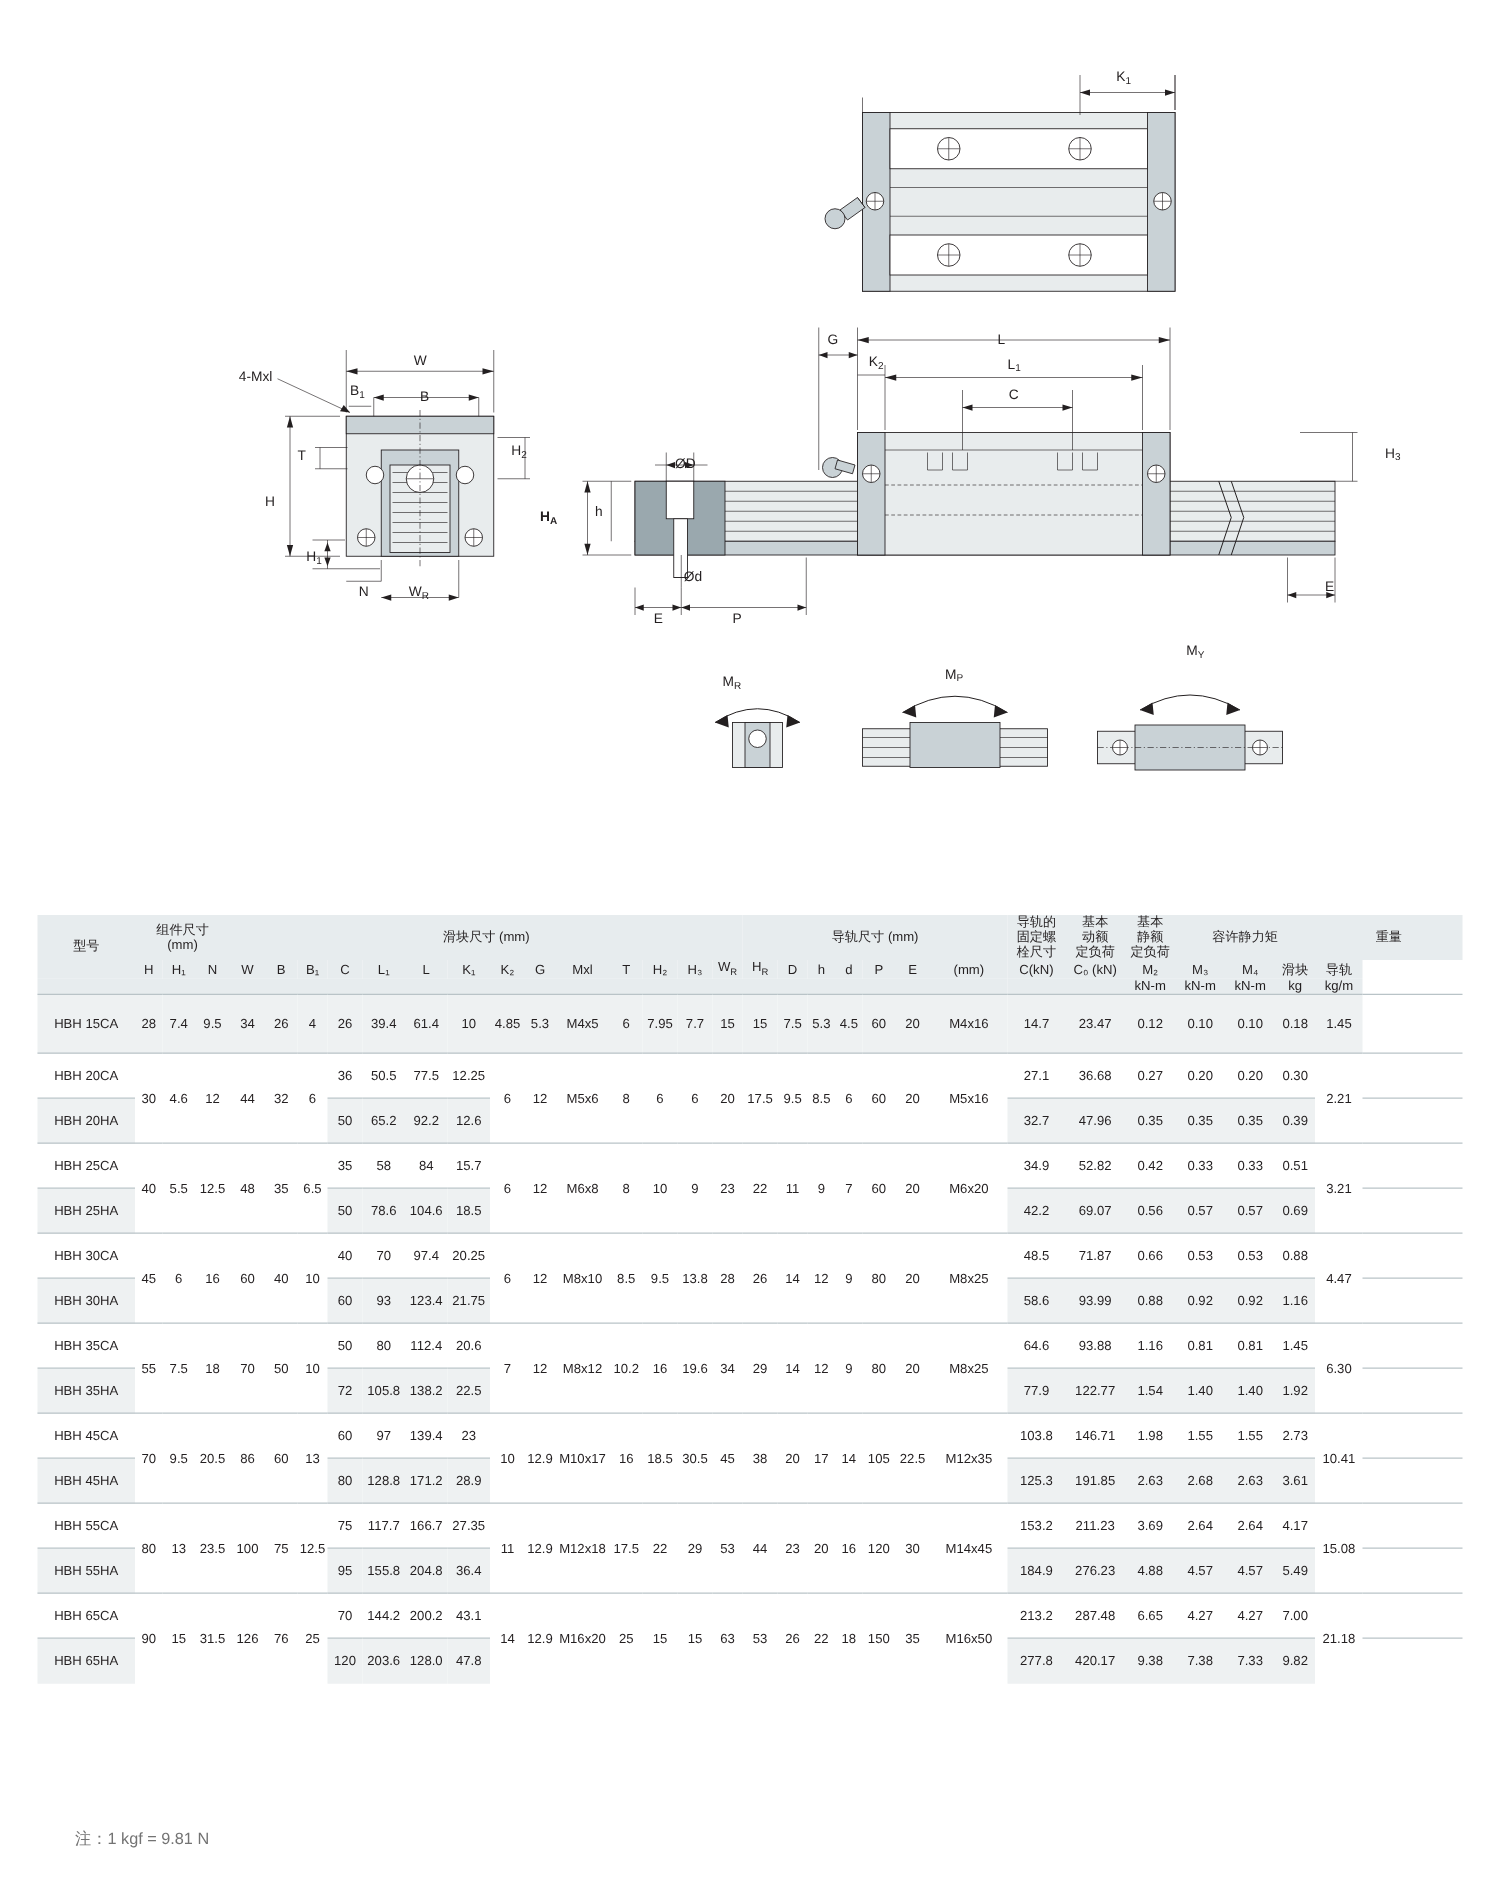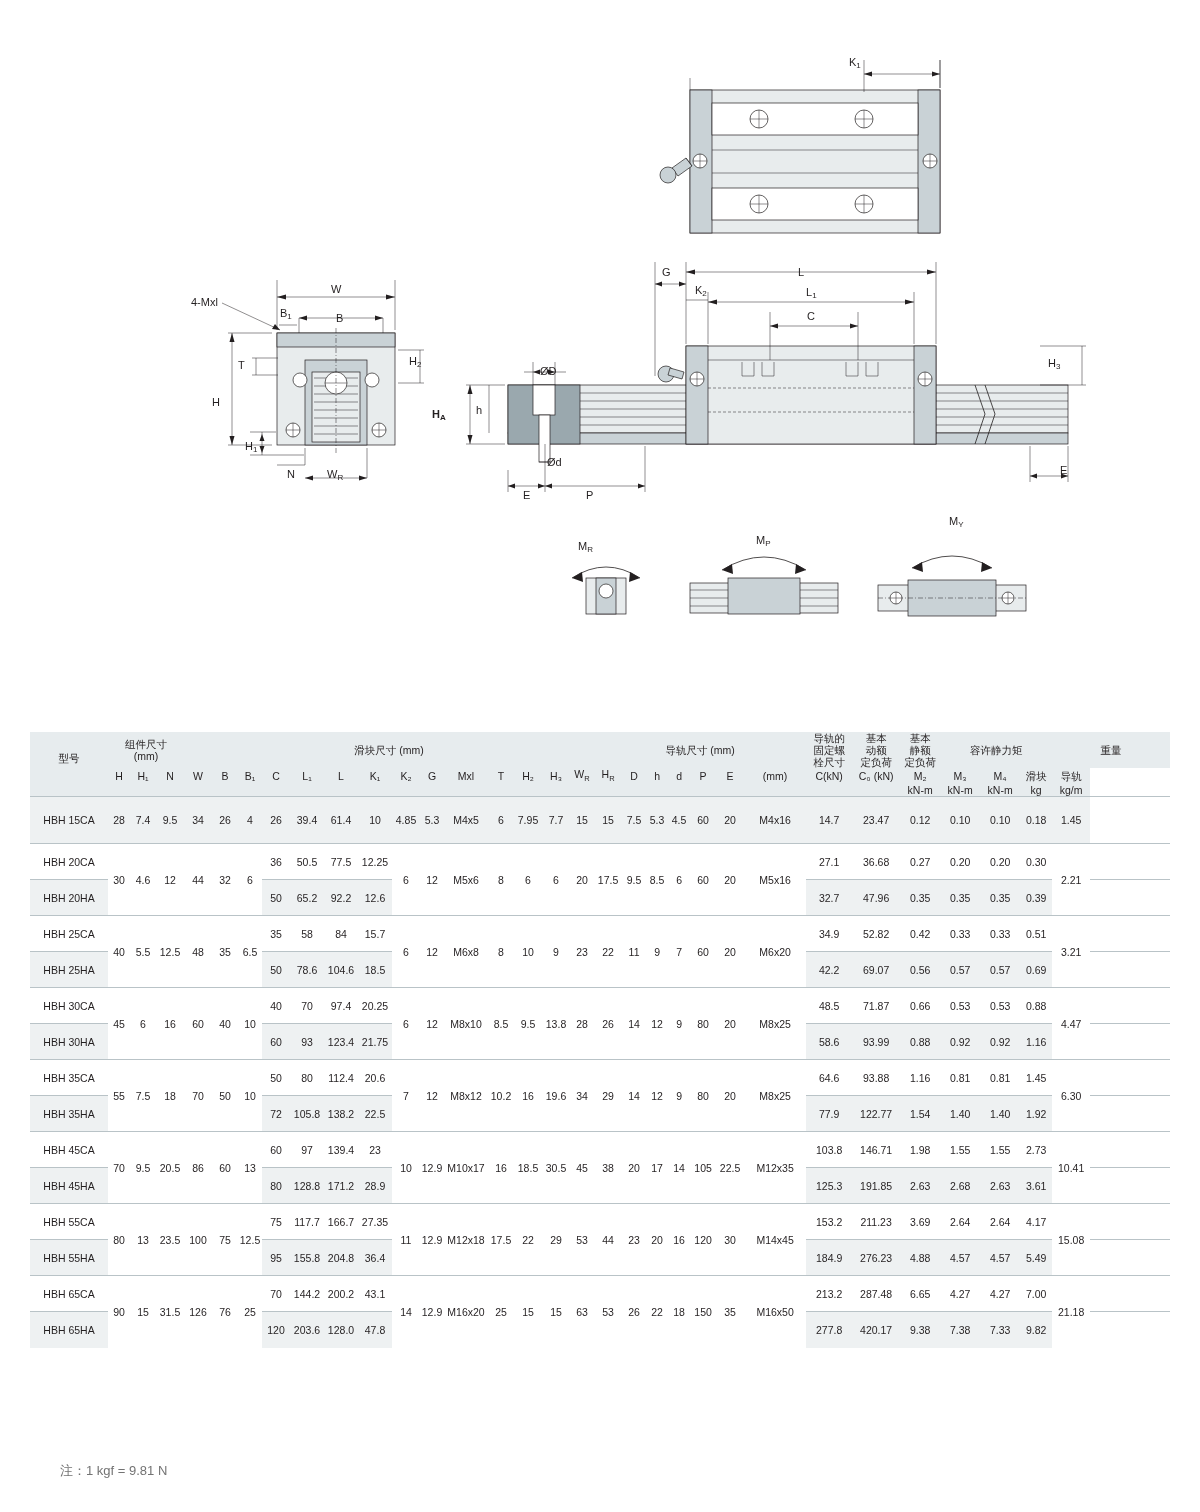--- a/index.html
+++ b/index.html
@@ -395,37 +395,37 @@
         <circle class="fl-w" cx="1008" cy="598" r="6"></circle>
         <line class="ln-thin" x1="1002" y1="598" x2="1014" y2="598"></line>
         <line class="ln-thin" x1="1008" y1="592" x2="1008" y2="604"></line>
       </g>
       <path class="ln" d="M912 568 q40 -24 80 0" stroke-width="1.4"></path>
       <path class="fl-blk" d="M912 568 l10 -6 l1 10 z"></path>
       <path class="fl-blk" d="M992 568 l-10 -6 l-1 10 z"></path>
     </g>
   </svg>
 
-  <div class="lbl" style="left:849px;top:56px;">K<sub>1</sub></div>
+  <div class="lbl" style="left:893px;top:56px;">K<sub>1</sub></div>
   <div class="lbl" style="left:191px;top:296px;">4-Mxl</div>
   <div class="lbl" style="left:331px;top:283px;">W</div>
   <div class="lbl" style="left:280px;top:307px;">B<sub>1</sub></div>
   <div class="lbl" style="left:336px;top:312px;">B</div>
   <div class="lbl" style="left:409px;top:355px;">H<sub>2</sub></div>
   <div class="lbl" style="left:238px;top:359px;">T</div>
   <div class="lbl" style="left:212px;top:396px;">H</div>
   <div class="lbl" style="left:245px;top:440px;">H<sub>1</sub></div>
   <div class="lbl" style="left:287px;top:468px;">N</div>
   <div class="lbl" style="left:327px;top:468px;">W<sub>R</sub></div>
   <div class="lbl" style="left:662px;top:266px;">G</div>
   <div class="lbl" style="left:798px;top:266px;">L</div>
   <div class="lbl" style="left:695px;top:284px;">K<sub>2</sub></div>
   <div class="lbl" style="left:806px;top:286px;">L<sub>1</sub></div>
   <div class="lbl" style="left:807px;top:310px;">C</div>
-  <div class="lbl" style="left:1048px;top:357px;text-align:right;">H<sub>3</sub></div>
+  <div class="lbl" style="left:1108px;top:357px;text-align:right;">H<sub>3</sub></div>
   <div class="lbl" style="left:540px;top:365px;">ØD</div>
   <div class="lbl" style="left:432px;top:408px;font-weight:bold;">H<sub>A</sub></div>
   <div class="lbl" style="left:476px;top:404px;">h</div>
   <div class="lbl" style="left:547px;top:456px;">Ød</div>
   <div class="lbl" style="left:523px;top:489px;">E</div>
   <div class="lbl" style="left:586px;top:489px;">P</div>
   <div class="lbl" style="left:1060px;top:464px;">E</div>
   <div class="lbl" style="left:578px;top:540px;">M<sub>R</sub></div>
   <div class="lbl" style="left:756px;top:534px;">M<sub>P</sub></div>
   <div class="lbl" style="left:949px;top:515px;">M<sub>Y</sub></div>

